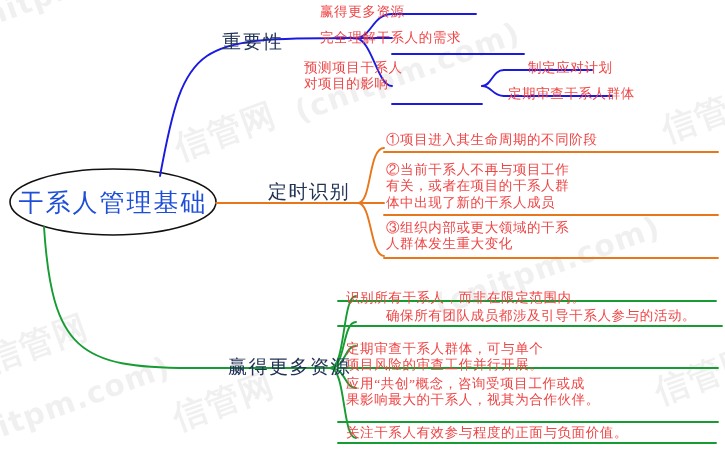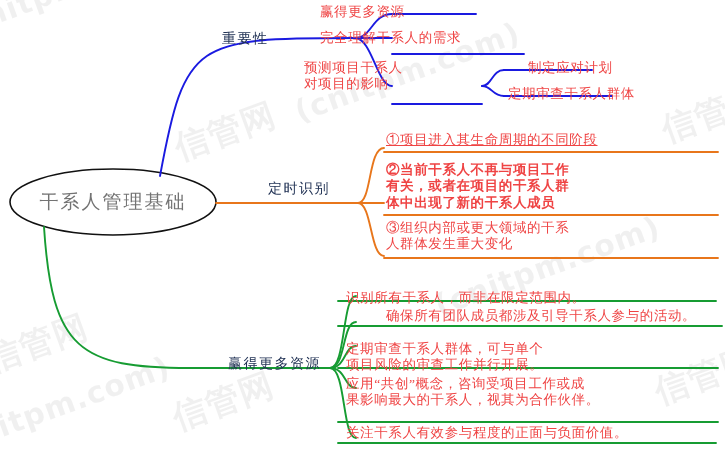--- a/index.html
+++ b/index.html
@@ -64,27 +64,27 @@
     color: #223355;
     font-family: "Liberation Serif", "DejaVu Serif", serif;
     line-height: 1.22;
     white-space: pre;
   }
   .root-node {
     position: absolute;
     display: flex;
     align-items: center;
     justify-content: center;
-    color: #737373;
-    font-size: 19px;
+    color: #1d4ed8;
+    font-size: 25px;
     letter-spacing: 2px;
     font-family: "Liberation Serif", "DejaVu Serif", serif;
   }
   .branch-label {
-    font-size: 14px;
+    font-size: 19px;
     letter-spacing: 1.5px;
     color: #223355;
   }
   .leaf {
     font-size: 13.5px;
     letter-spacing: 0.6px;
     color: #ef4444;
   }
 </style>
 </head>
@@ -167,22 +167,22 @@
     <div class="node leaf" style="left:320px; top:4px;">赢得更多资源</div>
     <div class="node leaf" style="left:320px; top:30px;">完全理解干系人的需求</div>
     <div class="node leaf" style="left:304px; top:60px;">预测项目干系人
 对项目的影响</div>
 
     <div class="node leaf" style="left:508px; top:60px;margin-left:20px;">制定应对计划</div>
     <div class="node leaf" style="left:508px; top:86px;">定期审查干系人群体</div>
 
     <div class="node branch-label" style="left:268px; top:180px;">定时识别</div>
 
-    <div class="node leaf" style="left:386px; top:132px;text-decoration:underline;">①项目进入其生命周期的不同阶段</div>
-    <div class="node leaf" style="left:386px; top:162px;font-weight:bold;">②当前干系人不再与项目工作
+    <div class="node leaf" style="left:386px; top:132px;">①项目进入其生命周期的不同阶段</div>
+    <div class="node leaf" style="left:386px; top:162px;">②当前干系人不再与项目工作
 有关，或者在项目的干系人群
 体中出现了新的干系人成员</div>
     <div class="node leaf" style="left:386px; top:220px;">③组织内部或更大领域的干系
 人群体发生重大变化</div>
 
     <div class="node branch-label" style="left:228px; top:355px;">赢得更多资源</div>
 
     <div class="node leaf" style="left:346px; top:290px;">识别所有干系人，而非在限定范围内。</div>
     <div class="node leaf" style="left:346px; top:308px;padding-left:40px;">确保所有团队成员都涉及引导干系人参与的活动。</div>
     <div class="node leaf" style="left:346px; top:333px;margin-top:8px;">定期审查干系人群体，可与单个

